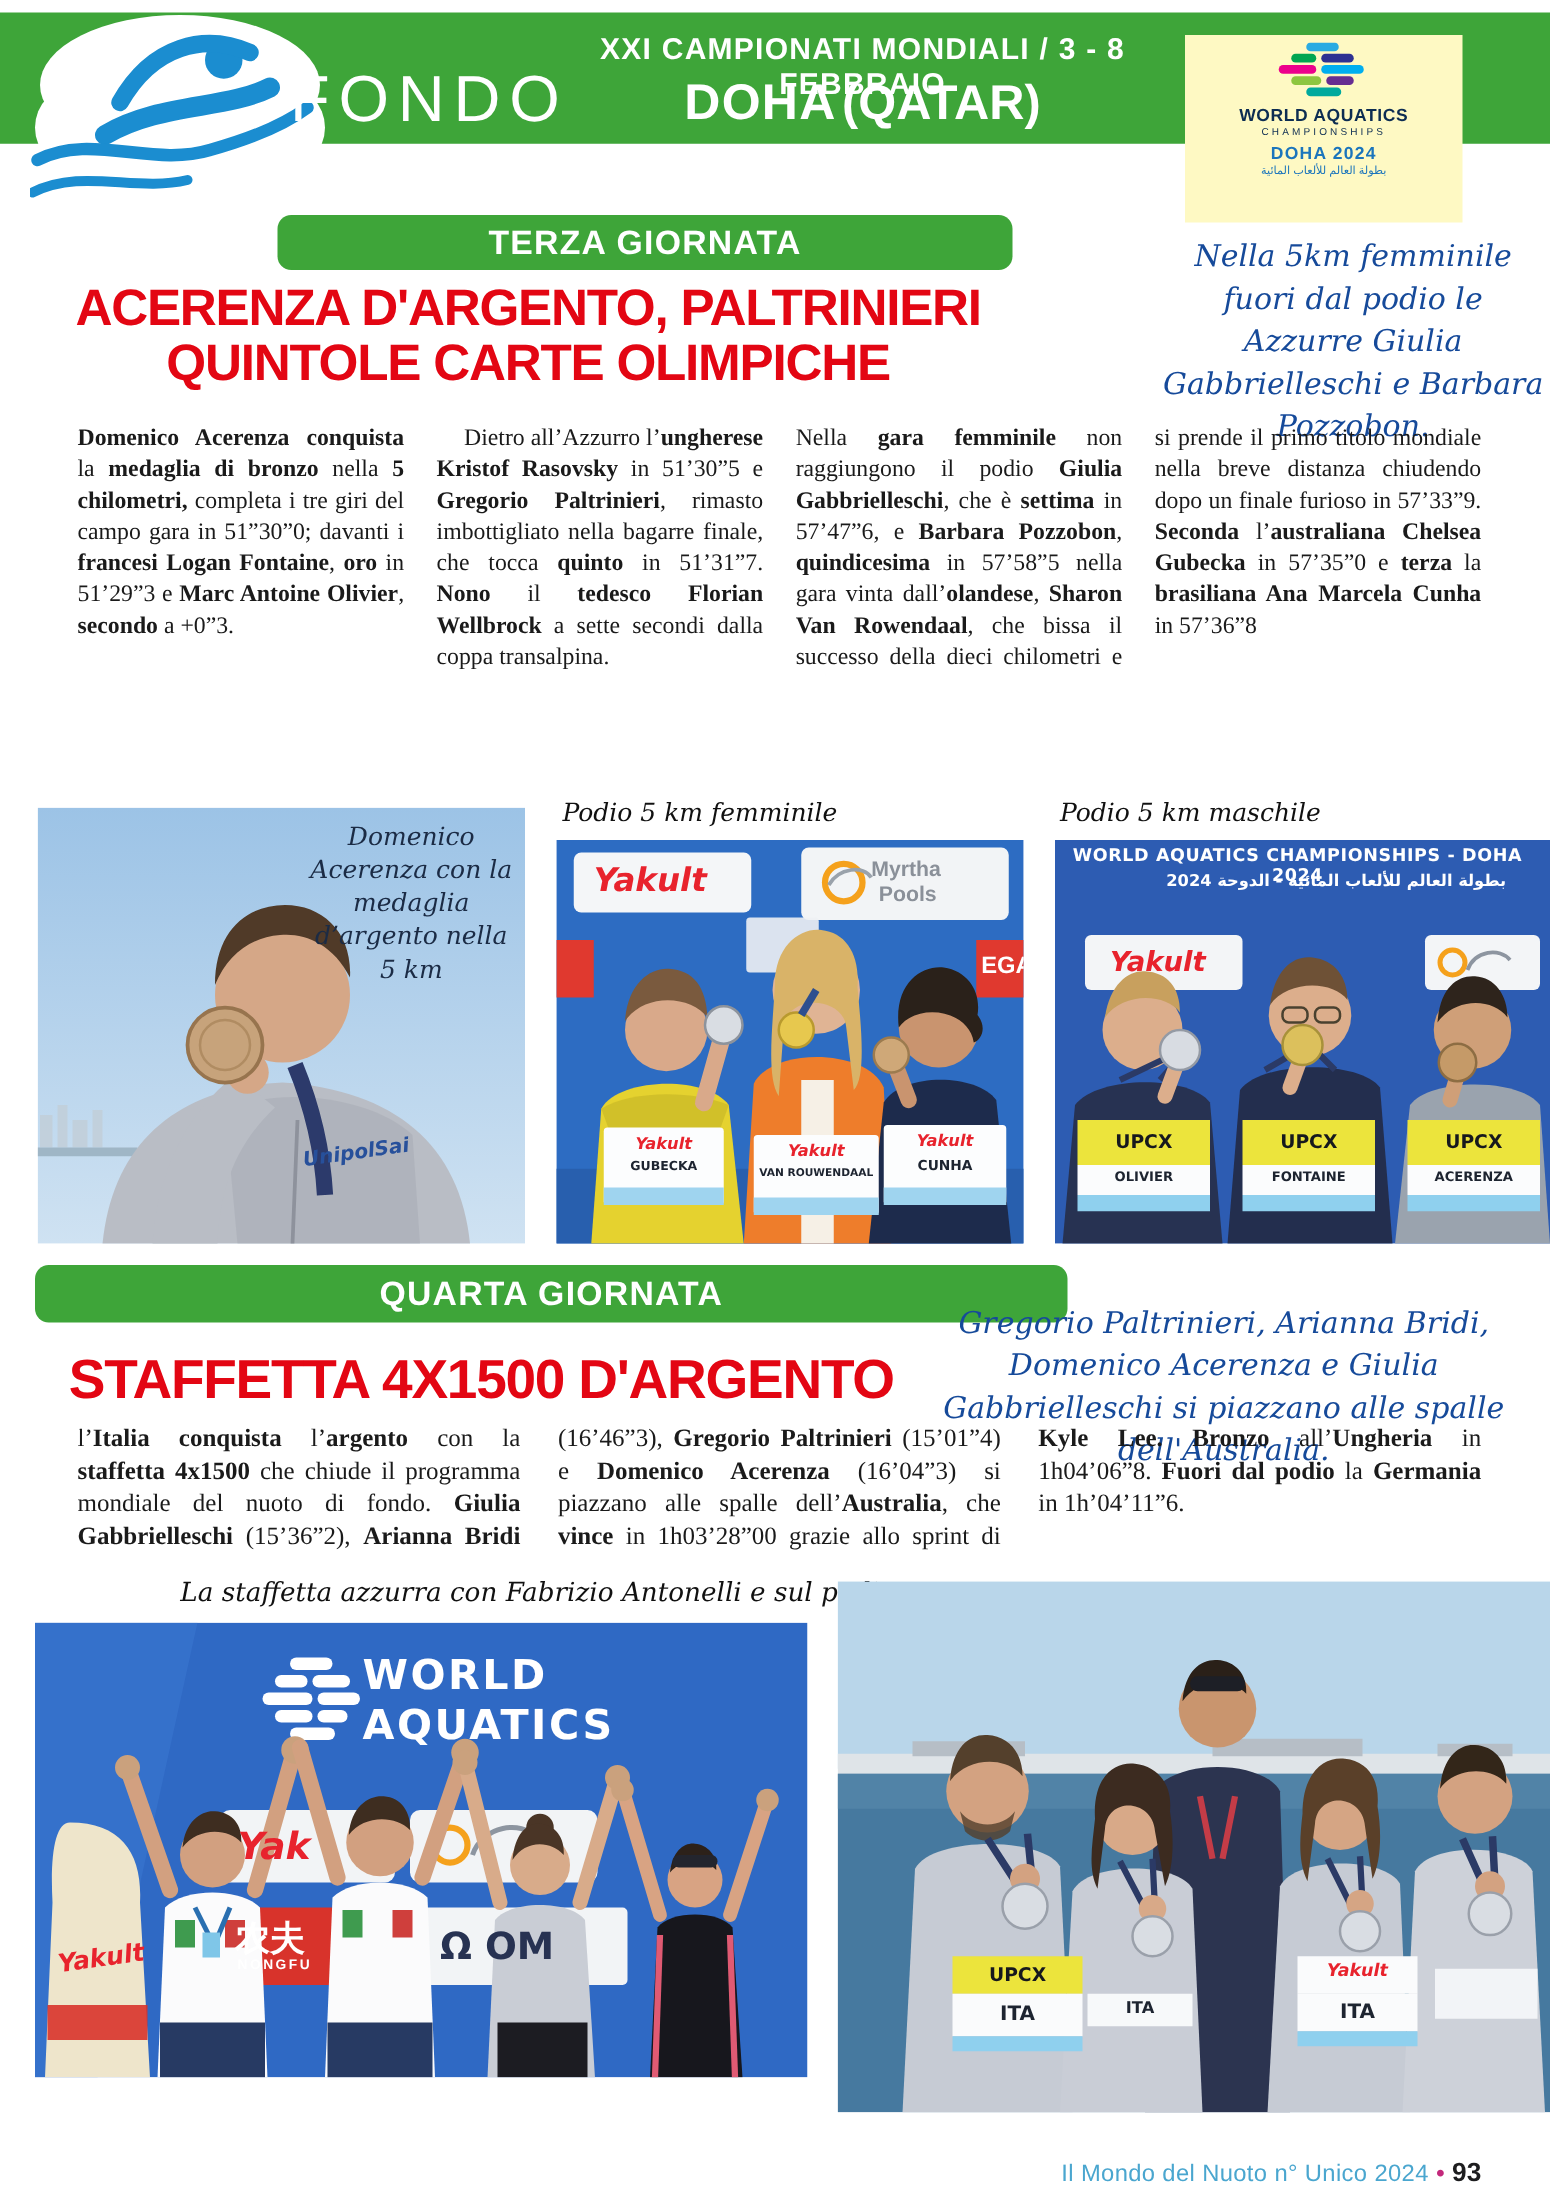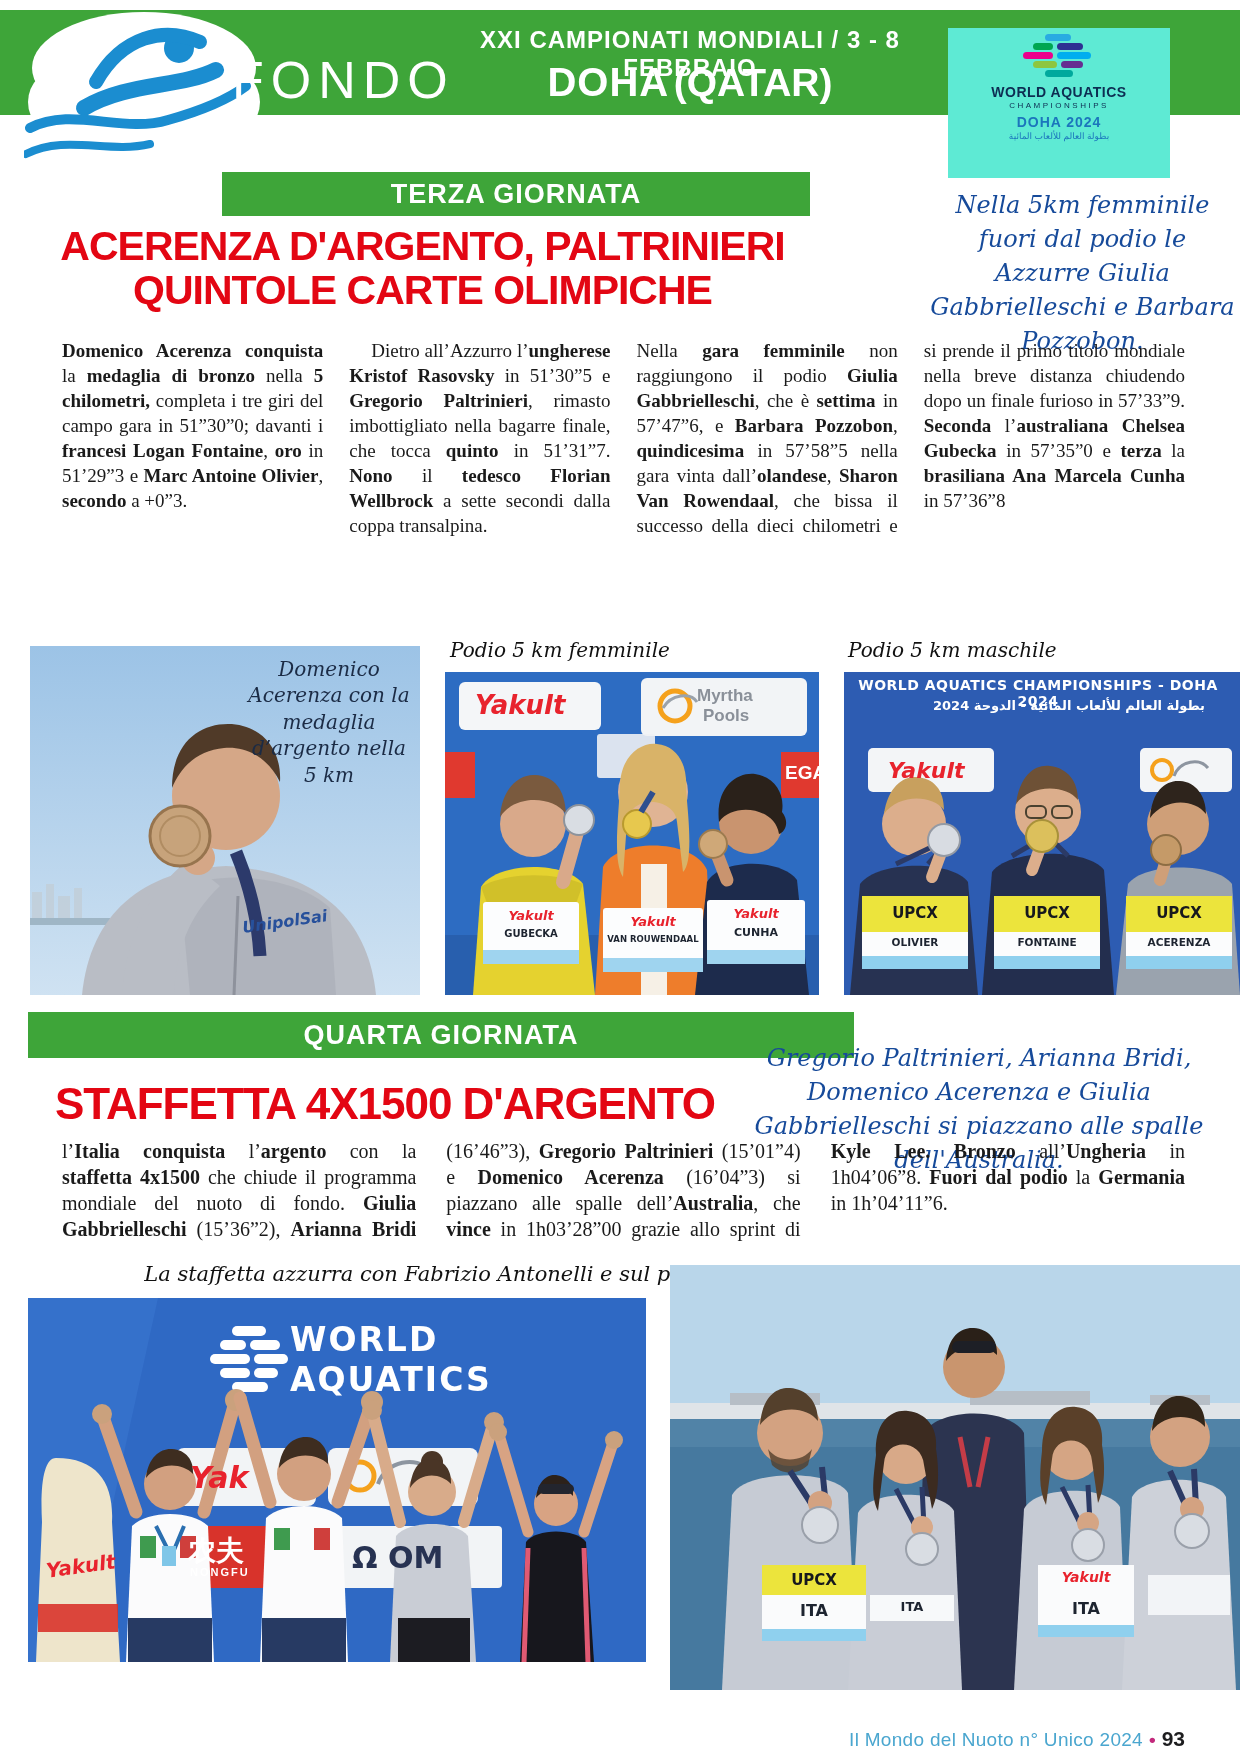--- a/index.html
+++ b/index.html
@@ -1,30 +1,30 @@
 <!DOCTYPE html>
 <html><head>
 <meta charset="utf-8">
 <style>
   html,body{margin:0;padding:0;background:#ffffff;}
   .page{position:relative;width:1240px;height:1754px;background:#fff;overflow:hidden;
         font-family:"Liberation Sans",sans-serif;}
-  .abs{position:absolute;}
+  .abs{position:absolute;border-radius:11px;}
 
   
   .band{position:absolute;left:0;top:10px;width:1240px;height:105px;background:#3ea539;}
   .swimmer{position:absolute;left:24px;top:10px;width:280px;height:165px;}
   .fondo{position:absolute;left:232px;top:50px;color:#fff;font-size:52px;font-weight:400;
          letter-spacing:7px;}
   .eventline{position:absolute;left:420px;top:26px;width:540px;text-align:center;color:#fff;
          font-size:24px;font-weight:600;letter-spacing:1px;}
   .dohaline{position:absolute;left:420px;top:60px;width:540px;text-align:center;color:#fff;}
   .dohaline .city{font-size:40px;font-weight:800;letter-spacing:1px;}
   .dohaline .country{font-size:39px;font-weight:700;}
-  .wabox{position:absolute;left:948px;top:28px;width:222px;height:150px;background:#5eead4;
+  .wabox{position:absolute;left:948px;top:28px;width:222px;height:150px;background:#fef9c3;
          display:flex;flex-direction:column;align-items:center;justify-content:flex-start;padding-top:6px;box-sizing:border-box;}
   .wa1{font-size:14px;font-weight:800;color:#0d2d52;letter-spacing:.5px;margin-top:2px;}
   .wa2{font-size:8px;color:#0d2d52;letter-spacing:2.5px;margin-top:1px;}
   .wa3{font-size:14px;font-weight:800;color:#1b75bc;margin-top:4px;letter-spacing:1px;}
   .wa4{font-size:9px;color:#1b75bc;margin-top:1px;}
 
   
   .banner{background:#3ea539;color:#fff;display:flex;align-items:center;justify-content:center;}
   .banner span{font-size:27px;font-weight:700;letter-spacing:1px;}
   #banner3{left:222px;top:172px;width:588px;height:44px;}

